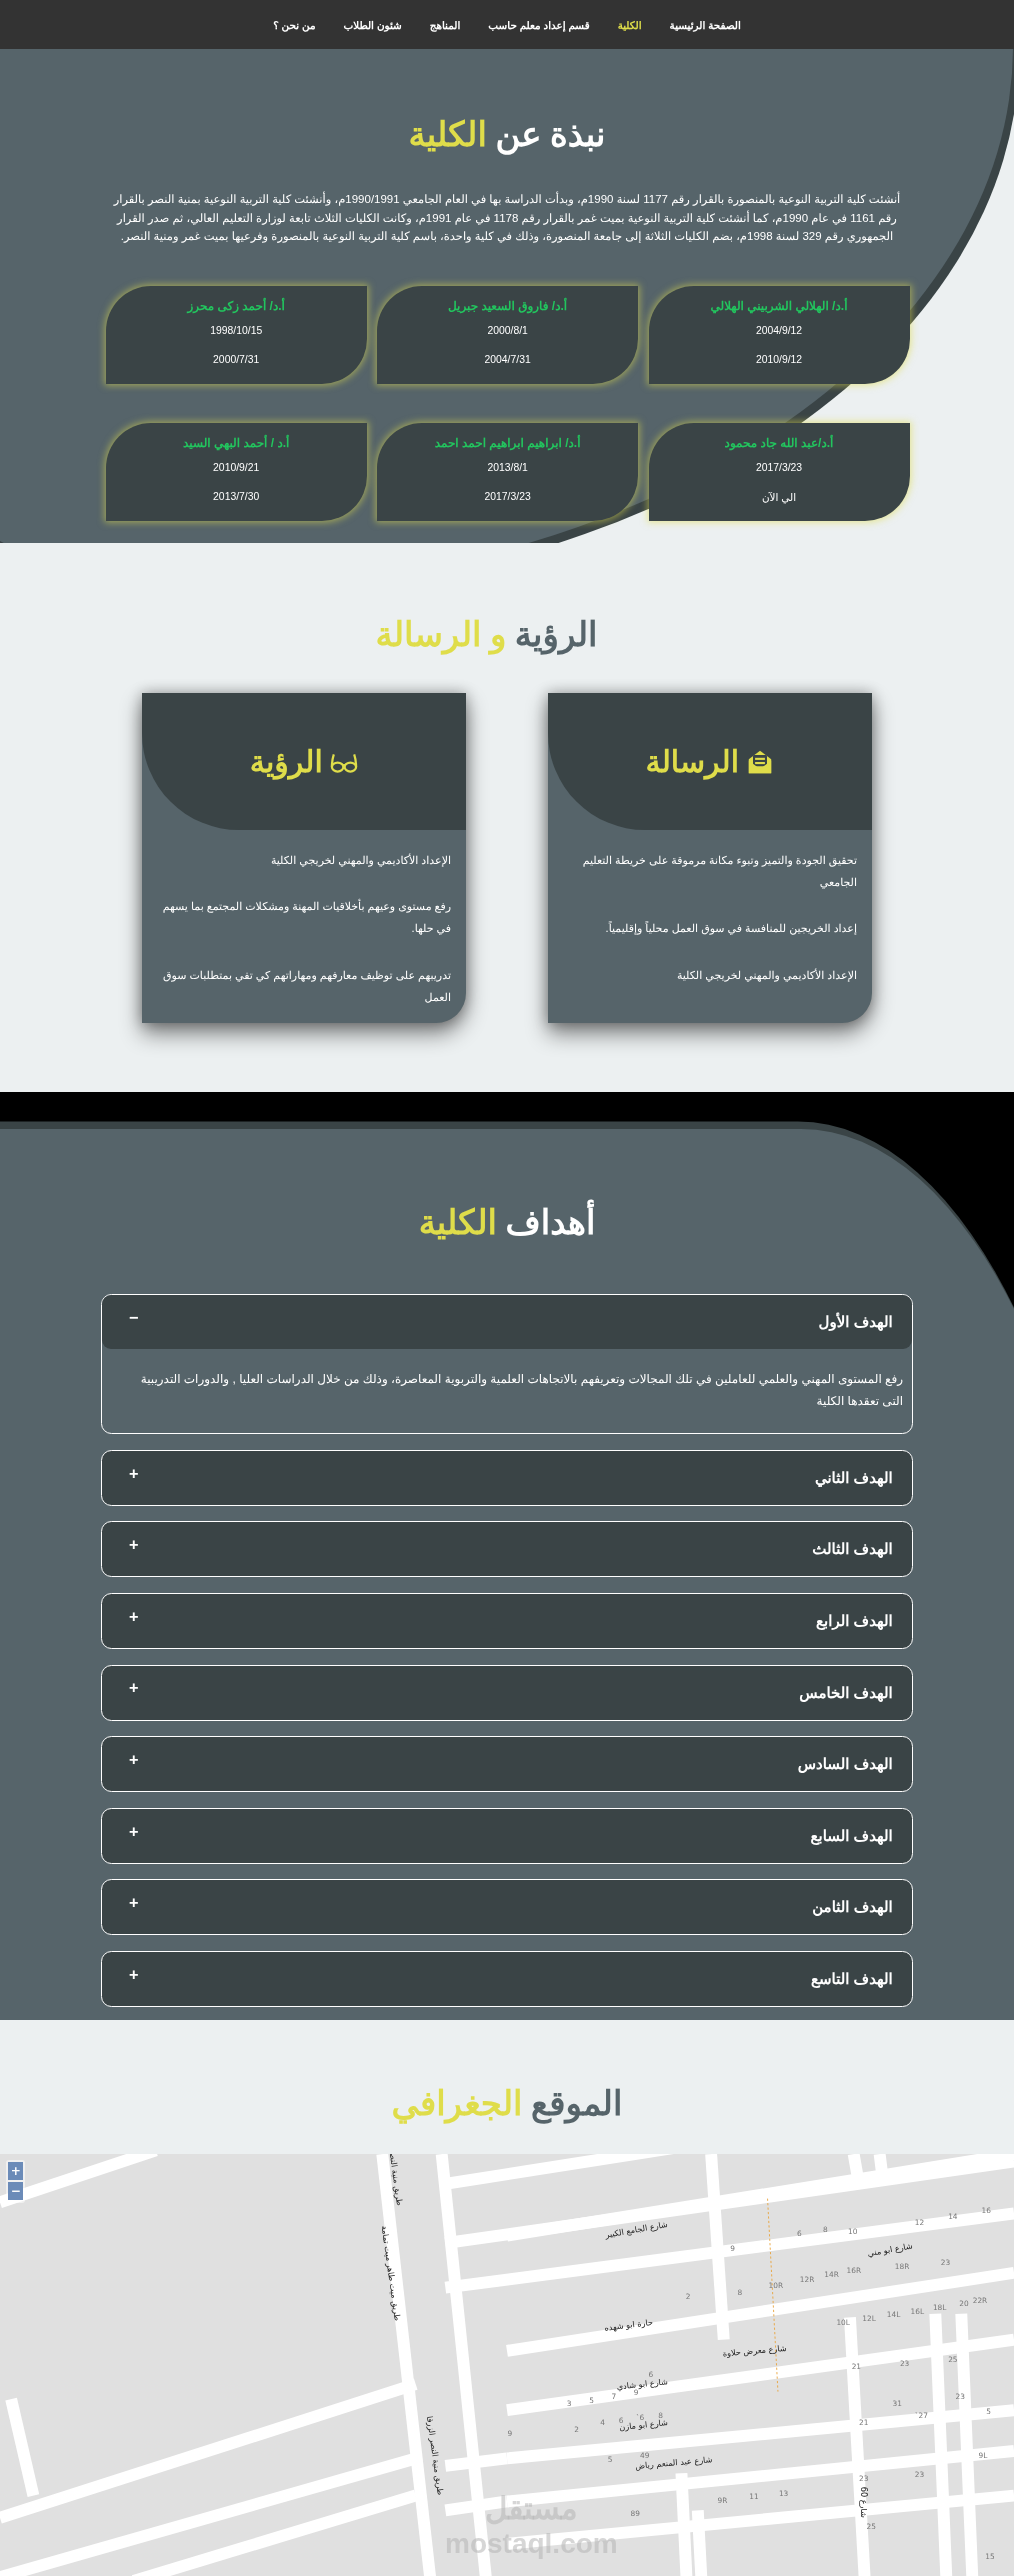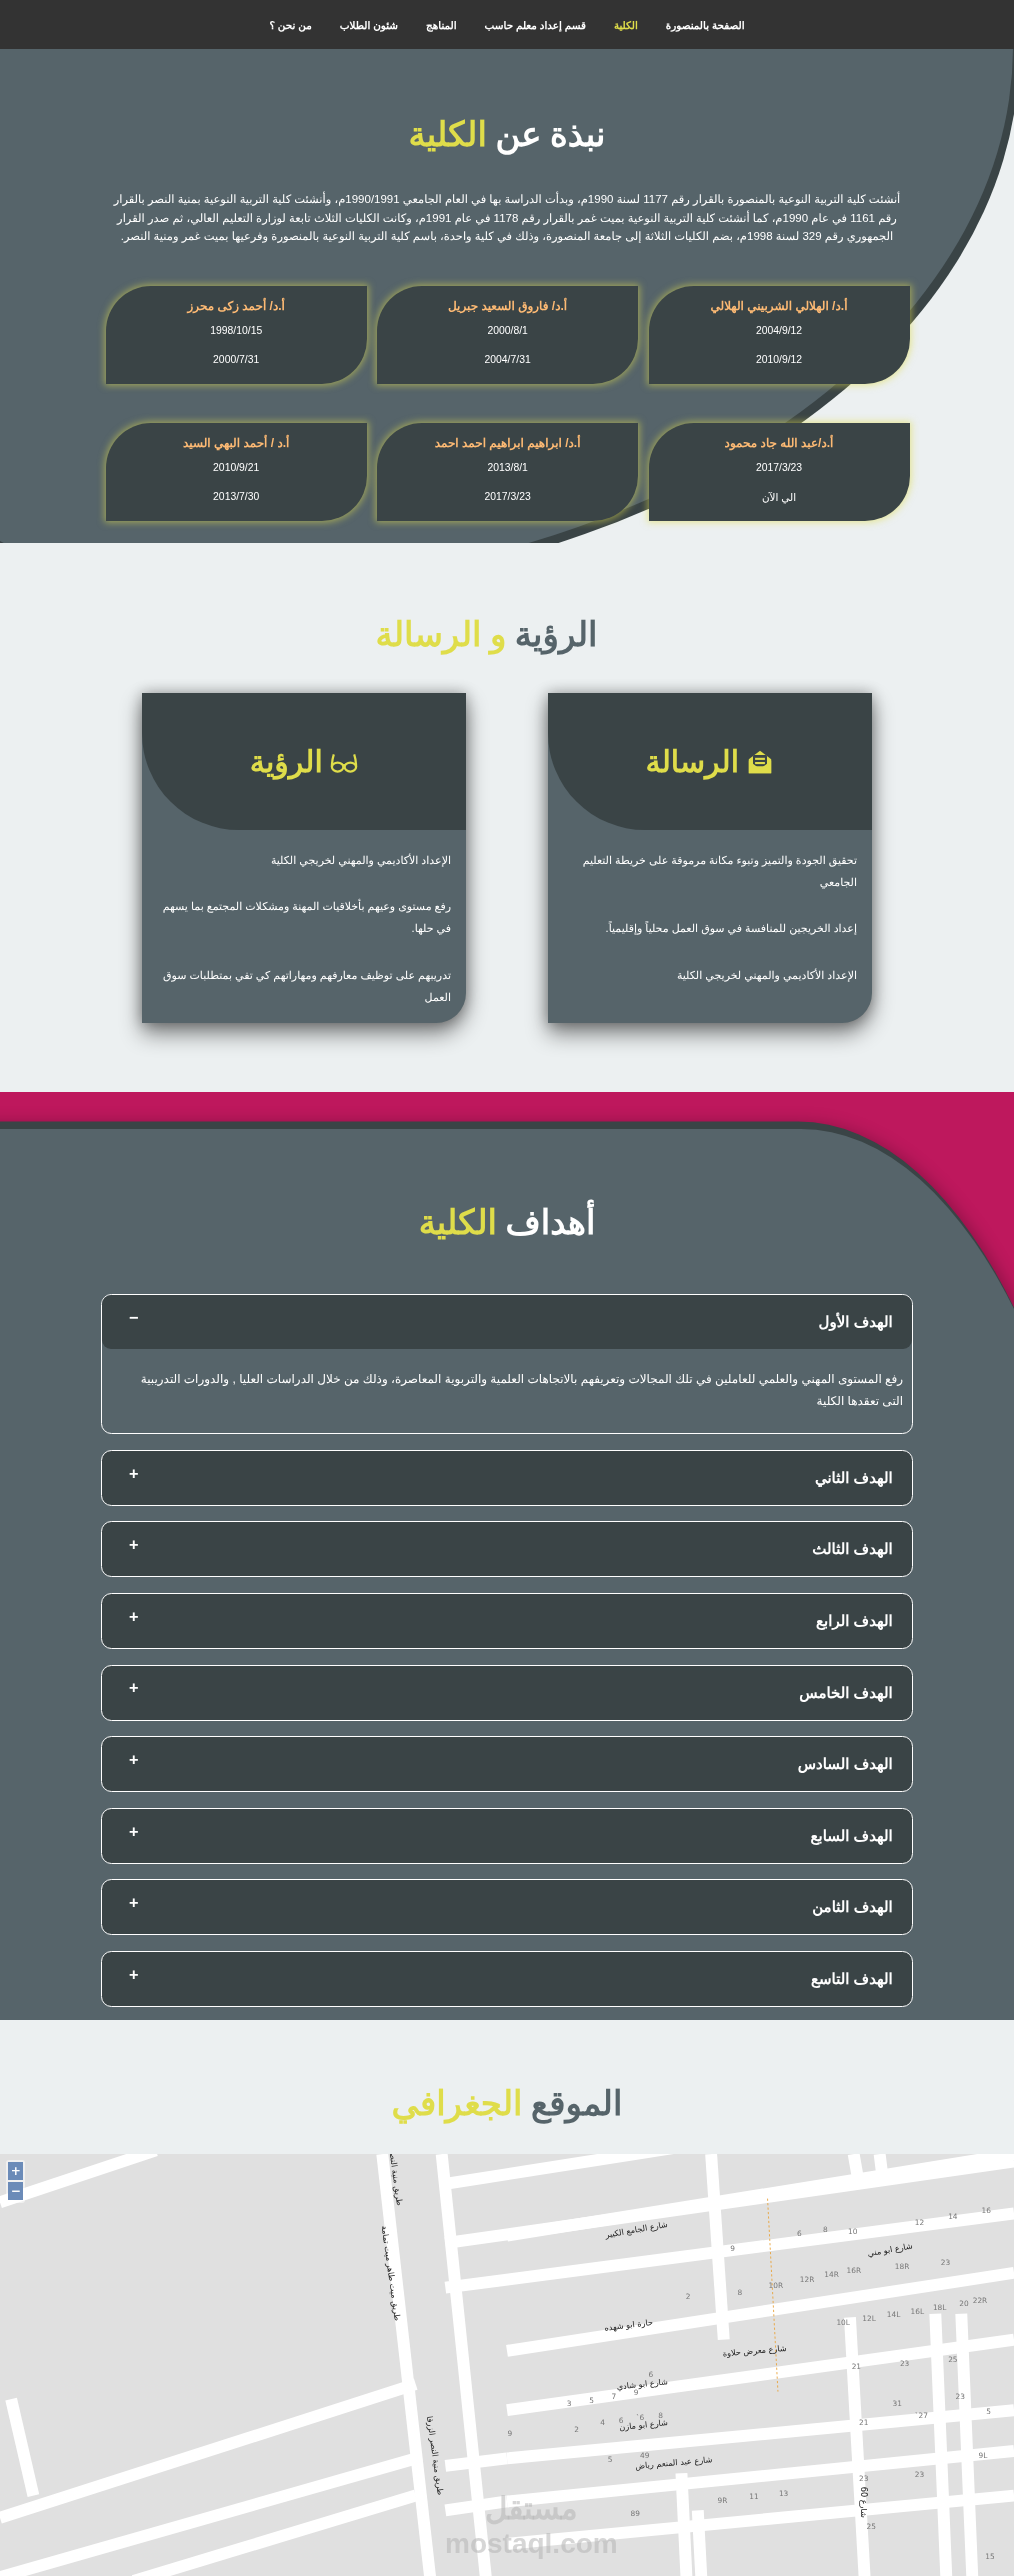--- a/index.html
+++ b/index.html
@@ -48,21 +48,21 @@
     width: 805px; margin: 40px auto 0;
     display: grid; grid-template-columns: repeat(3, 261px); column-gap: 10.4px; row-gap: 39px;
   }
   .dean-card {
     height: 98px; background: #3a4446;
     border-radius: 45px 0 45px 0;
     box-shadow: 0 0 7.4px 1.5px rgba(223, 221, 74, 0.55);
     text-align: center; padding-top: 13.4px;
     font-family: "Liberation Sans", sans-serif;
   }
-  .dean-name { color: #fdba74; font-size: 12px; font-weight: bold; }
+  .dean-name { color: #22c55e; font-size: 12px; font-weight: bold; }
   .dean-date { font-size: 10.4px; margin-top: 12px; color: #fff; }
   .dean-date + .dean-date { margin-top: 18px; }
 
   
   .vision { padding-top: 71px; height: 549px; position: relative; }
   .vision .section-title { color: #56646a; margin-right: 41px; }
   .vv-cards { display: flex; justify-content: center; gap: 82px; margin-top: 39px; direction: rtl; }
   .vv-card {
     width: 324px; height: 330px; background: #56646a; border-radius: 0 0 30px 0;
     box-shadow: 0 10.4px 21px rgba(0,0,0,0.45), 0 0 13.4px rgba(0,0,0,0.3);
@@ -76,21 +76,21 @@
   }
   .vv-head svg { width: 28px; height: 28px; }
   .vv-list { padding: 18.6px 15px 0 13.4px; list-style: none; }
   .vv-list li {
     font-size: 11px; line-height: 22px; margin-bottom: 24.5px;
     font-family: "Liberation Sans", sans-serif; text-align: right;
   }
 
   
   .goals {
-    position: relative; height: 928px; overflow: hidden; background: #be185d;
+    position: relative; height: 928px; overflow: hidden; background: #000000;
   }
   .goals-bg {
     position: absolute; left: -223px; top: 37px; width: 1336px; height: 965px;
     background: #56646a; border-radius: 0 312px 0 386px / 0 668px 0 445px;
     box-shadow: -3px -7.4px 0 #3a4446, 0 -4.5px 18px rgba(0,0,0,0.3);
   }
   .goals-inner { position: relative; z-index: 2; padding-top: 110px; }
   .accordion { width: 812px; margin: 52px auto 0; }
   .acc-item {
     border: 1.5px solid #fff; border-radius: 10.4px; background: #3a4446;
@@ -131,21 +131,21 @@
     position: absolute; left: 445px; top: 327px; color: rgba(180,180,180,0.55);
     font-family: "Liberation Sans", sans-serif; font-weight: bold; text-align: center; z-index: 2;
   }
   .watermark .wm-ar { font-size: 31px; line-height: 39px; margin-top: 8px; }
   .watermark .wm-en { font-size: 28px; direction: ltr; }
 </style>
 </head>
 <body>
 
 <nav class="navbar">
-  <a class="nav-link">الصفحة بالمنصورة</a>
+  <a class="nav-link">الصفحة الرئيسية</a>
   <a class="nav-link active">الكلية</a>
   <a class="nav-link">قسم إعداد معلم حاسب</a>
   <a class="nav-link">المناهج</a>
   <a class="nav-link">شئون الطلاب</a>
   <a class="nav-link">من نحن ؟</a>
 </nav>
 
 <section class="about">
   <div class="about-bg"></div>
   <div class="about-inner">

